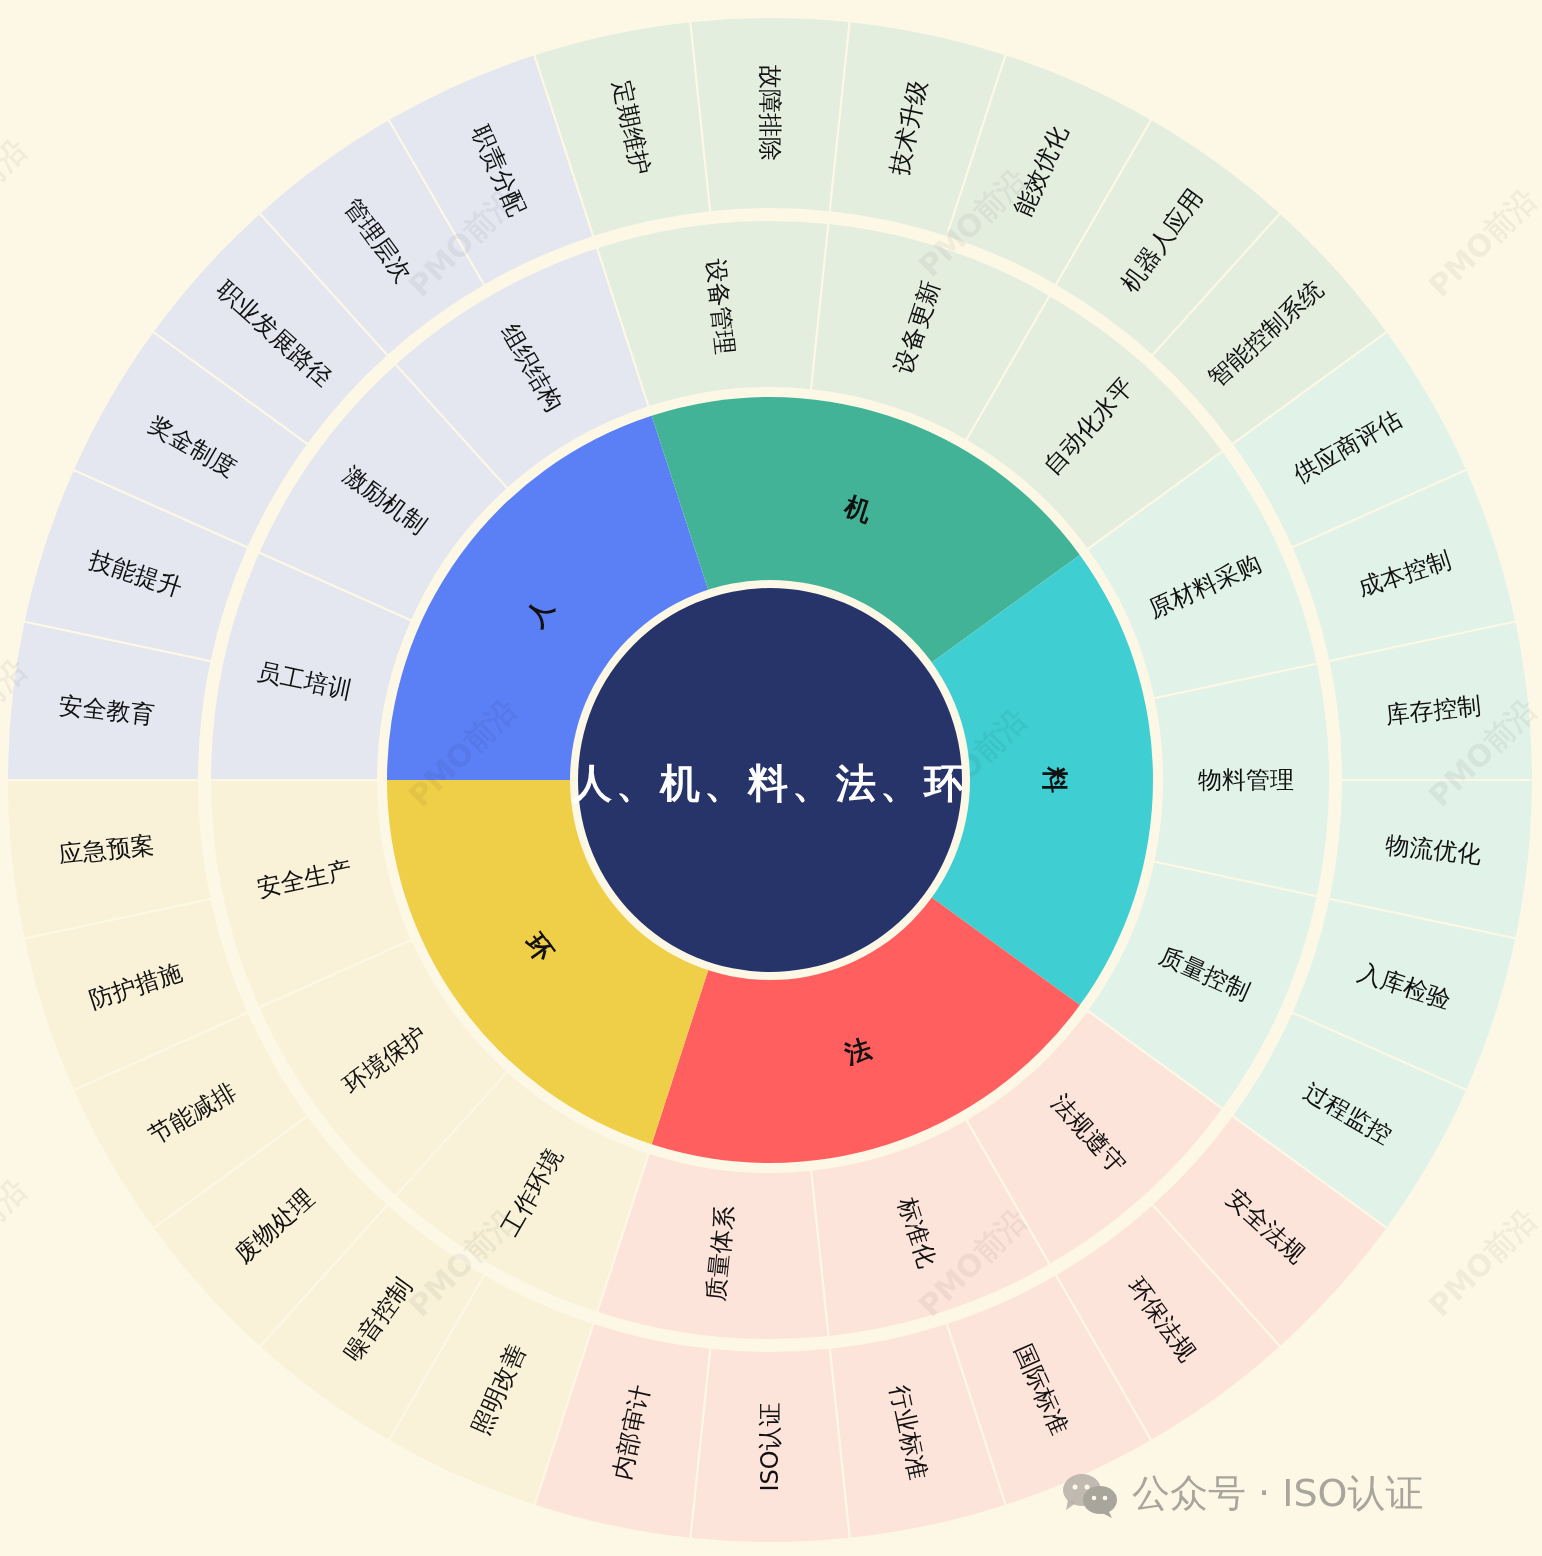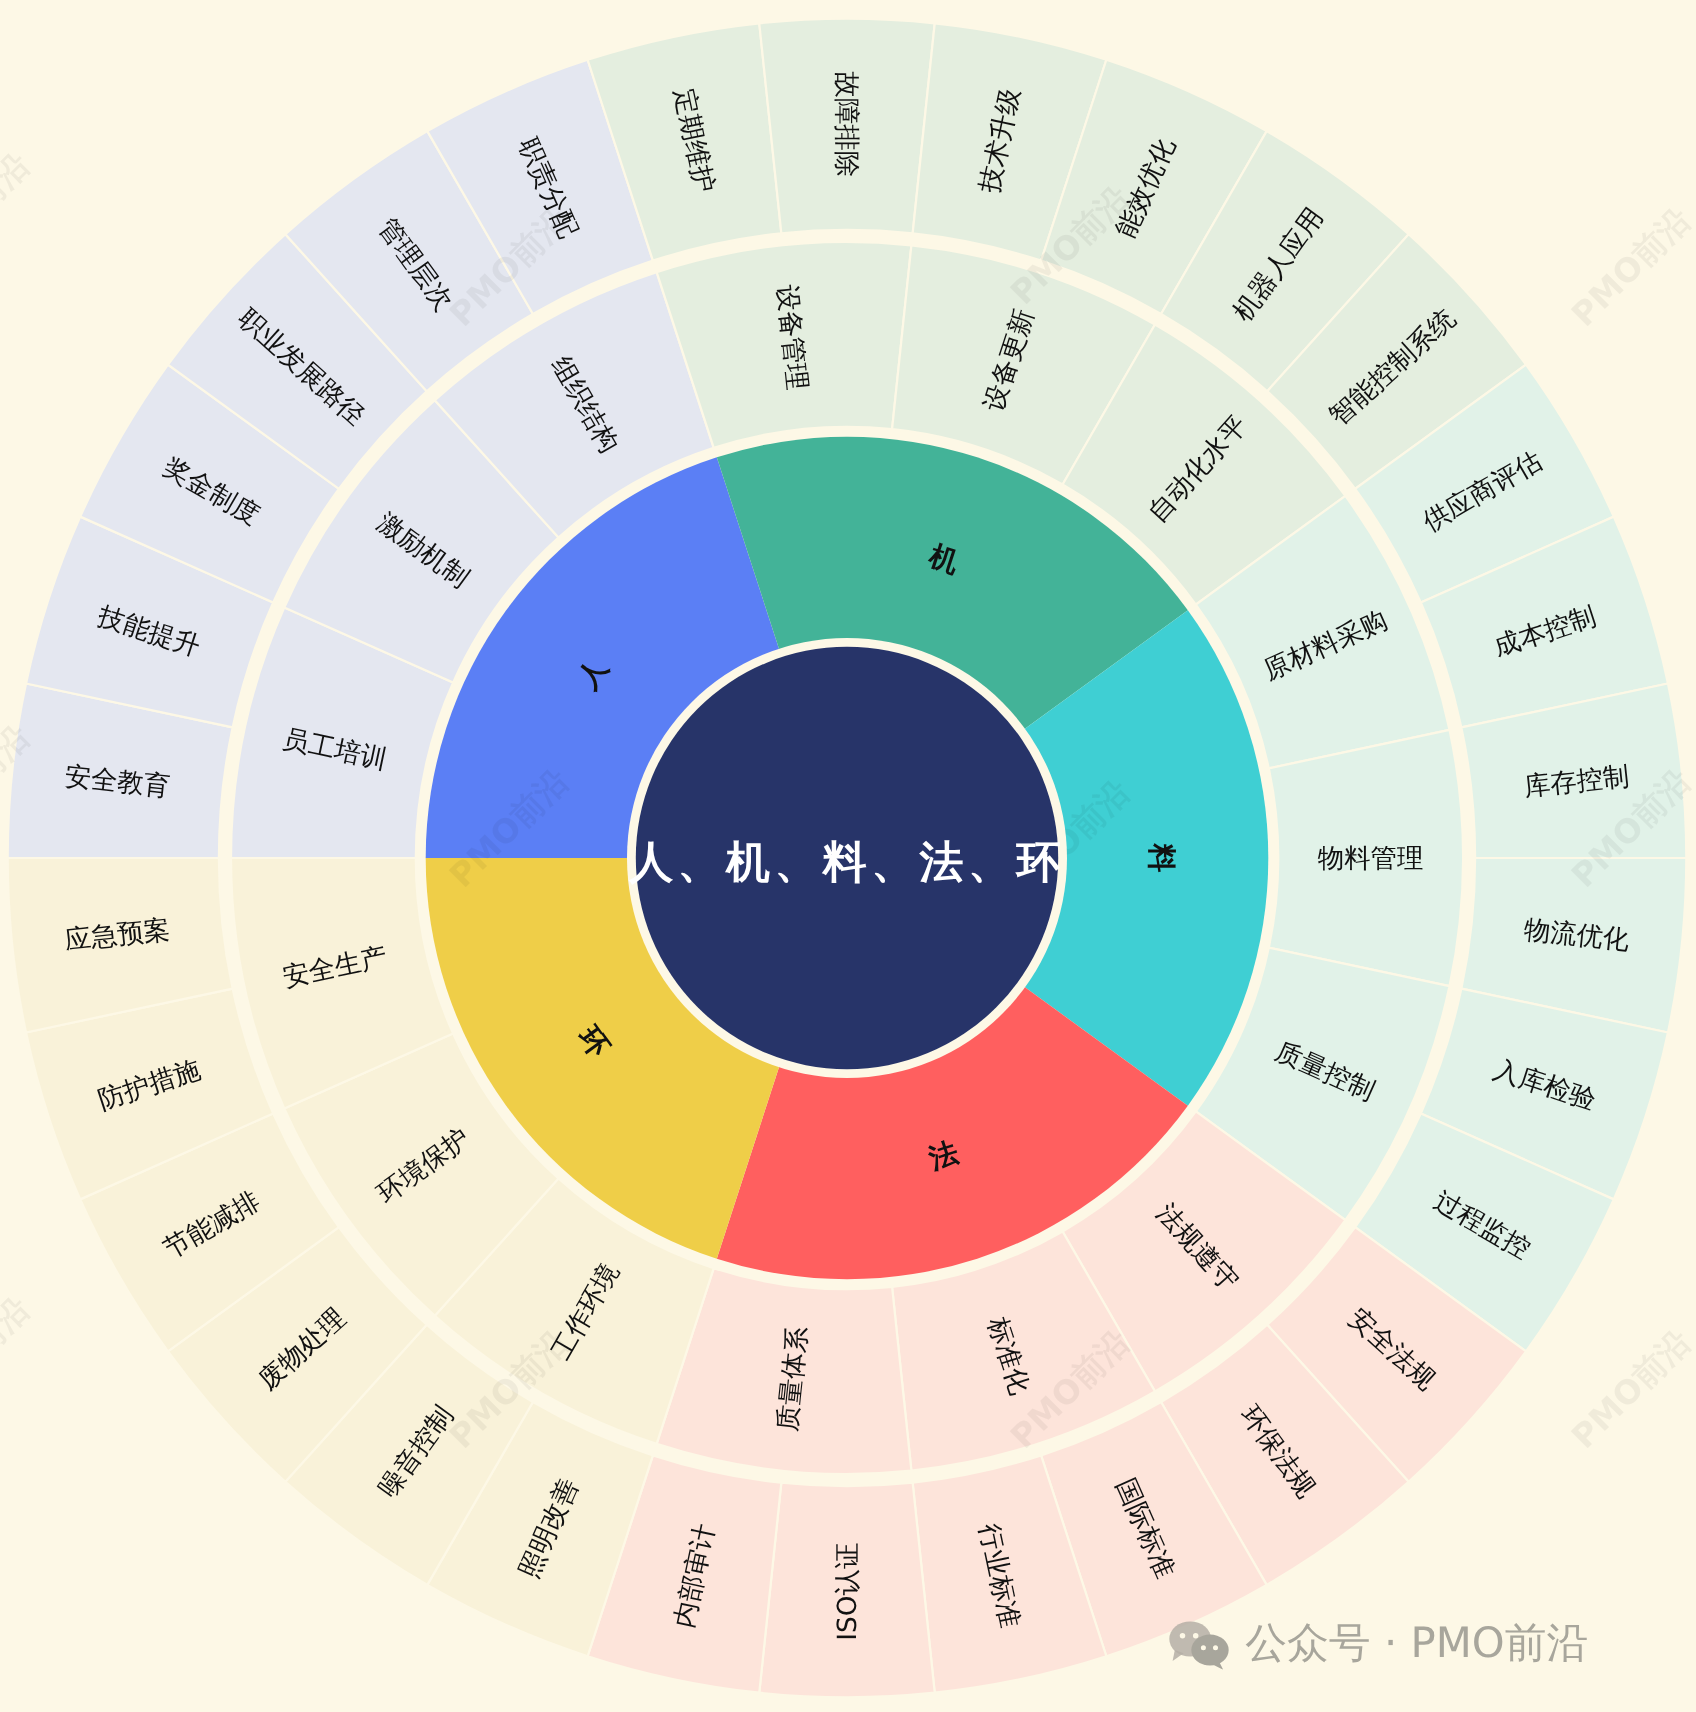--- a/index.html
+++ b/index.html
@@ -150,14 +150,14 @@
   <svg class="wechat" viewBox="0 0 60 48">
     <ellipse cx="22" cy="20" rx="19" ry="16" fill="#B5AFA6" opacity="0.85"></ellipse>
     <path d="M8 30 L6 40 L16 33 Z" fill="#B5AFA6" opacity="0.85"></path>
     <circle cx="15" cy="17" r="2.5" fill="#FDF8E6"></circle>
     <circle cx="27" cy="17" r="2.5" fill="#FDF8E6"></circle>
     <ellipse cx="40" cy="30" rx="17" ry="14" fill="#A8A69C"></ellipse>
     <path d="M48 40 L52 48 L42 43 Z" fill="#A8A69C"></path>
     <circle cx="34" cy="28" r="2.3" fill="#FDF8E6"></circle>
     <circle cx="45" cy="28" r="2.3" fill="#FDF8E6"></circle>
   </svg>
-  <span>公众号 · PMO前沿</span>
+  <span>公众号 · ISO认证</span>
 </div>
 
 </body></html>

